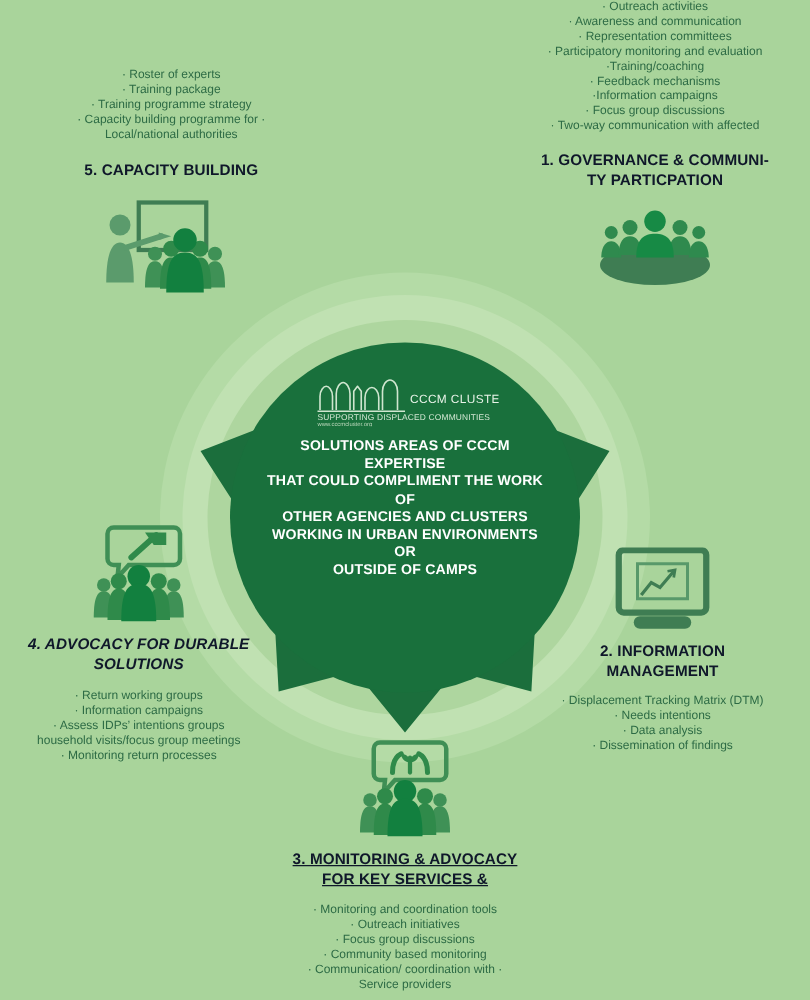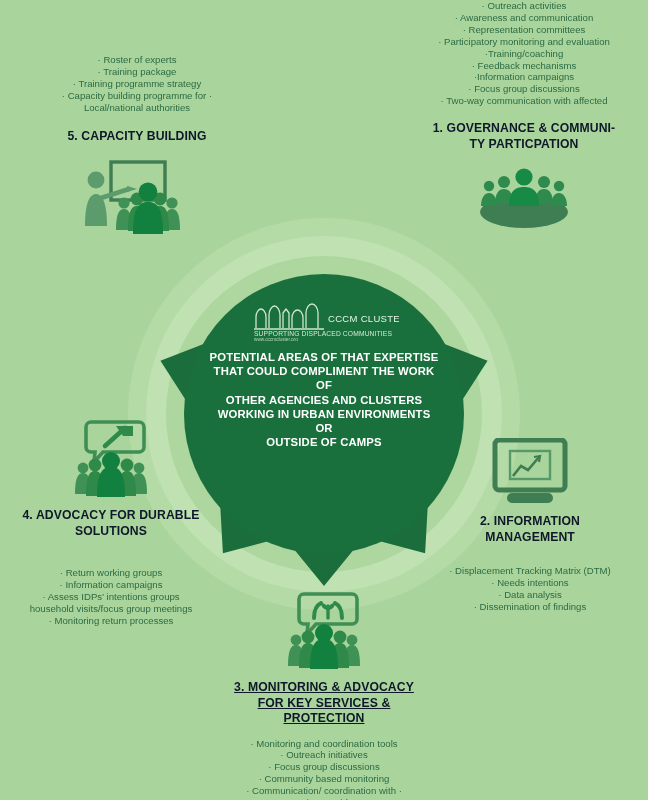--- a/index.html
+++ b/index.html
@@ -59,27 +59,27 @@
 
   
   #sect-governance{left:400px;top:0px;width:248px;}
   #sect-governance .sect-list{margin-bottom:14px;}
   #sect-governance .sect-title{margin-bottom:10px;text-align:center;}
 
   #sect-capacity{left:14px;top:54px;width:246px;}
   #sect-capacity .sect-list{margin-bottom:15px;}
 
   #sect-infomgmt{left:412px;top:438px;width:236px;}
-  #sect-infomgmt .sect-title{margin-top:10px;margin-bottom:20px;}
+  #sect-infomgmt .sect-title{margin-top:10px;margin-bottom:10px;}
 
   #sect-monitoring{left:204px;top:592px;width:240px;}
   #sect-monitoring .sect-title{margin-top:10px;margin-bottom:11px;text-decoration:underline;}
 
   #sect-advocacy{left:0px;top:420px;width:222px;}
-  #sect-advocacy .sect-title{margin-top:10px;margin-bottom:28px;}
+  #sect-advocacy .sect-title{margin-top:10px;margin-bottom:12px;font-style:italic;}
 </style>
 </head>
 <body>
 
 <div class="stage">
 
   <div class="ring ring-outer"></div>
   <div class="ring ring-mid"></div>
   <div class="ring ring-inner"></div>
 
@@ -117,21 +117,21 @@
         <path d="M68,56 L68,26 L74,18 L80,26 L80,56"></path>
         <path d="M86,56 L86,36 C86,26 92,20 97,20 C102,20 108,26 108,36 L108,56"></path>
         <path d="M114,56 L114,26 C114,16 120,8 126,8 C132,8 138,16 138,26 L138,56"></path>
       </g>
       <path d="M10,58 L150,58" stroke="#cfe6cf" stroke-width="2.6" fill="none"></path>
       <text x="158" y="44" fill="#e8f3e8" font-family="Liberation Sans, sans-serif" font-size="19" letter-spacing="0.6">CCCM CLUSTER</text>
       <text x="10" y="72" fill="#d4e8d4" font-family="Liberation Sans, sans-serif" font-size="13.4" letter-spacing="0.3">SUPPORTING DISPLACED COMMUNITIES</text>
       <text x="10" y="82" fill="#bcd9bc" font-family="Liberation Sans, sans-serif" font-size="9.4">www.cccmcluster.org</text>
     </svg>
     <div class="hub-text">
-      <div>POTENTIAL AREAS OF THAT EXPERTISE</div>
+      <div>SOLUTIONS AREAS OF CCCM EXPERTISE</div>
       <div>THAT COULD COMPLIMENT THE WORK OF</div>
       <div>OTHER AGENCIES AND CLUSTERS</div>
       <div>WORKING IN URBAN ENVIRONMENTS OR</div>
       <div>OUTSIDE OF CAMPS</div>
     </div>
   </div>
 
   <div class="sect" id="sect-governance">
     <ul class="sect-list">
       <li>· Outreach activities</li>
@@ -249,21 +249,20 @@
         <path d="M25,76 C25,57 28,51 34,51 C40,51 43,57 43,76 Z" fill="#2f8a4a"></path>
         <circle cx="66" cy="45" r="6.4" fill="#2f8a4a"></circle>
         <path d="M57,76 C57,57 60,51 66,51 C72,51 75,57 75,76 Z" fill="#2f8a4a"></path>
         <circle cx="50" cy="41" r="9" fill="#12803f"></circle>
         <path d="M36,77 C36,53 41,47 50,47 C59,47 64,53 64,77 Z" fill="#12803f"></path>
       </svg>
     </div>
     <div class="sect-title">
       <div>3. MONITORING &amp; ADVOCACY</div>
       <div>FOR KEY SERVICES &amp;</div>
-      <div>PROTECTION</div>
     </div>
     <ul class="sect-list">
       <li>· Monitoring and coordination tools</li>
       <li>· Outreach initiatives</li>
       <li>· Focus group discussions</li>
       <li>· Community based monitoring</li>
       <li>· Communication/ coordination with ·</li>
       <li>Service providers</li>
     </ul>
   </div>

